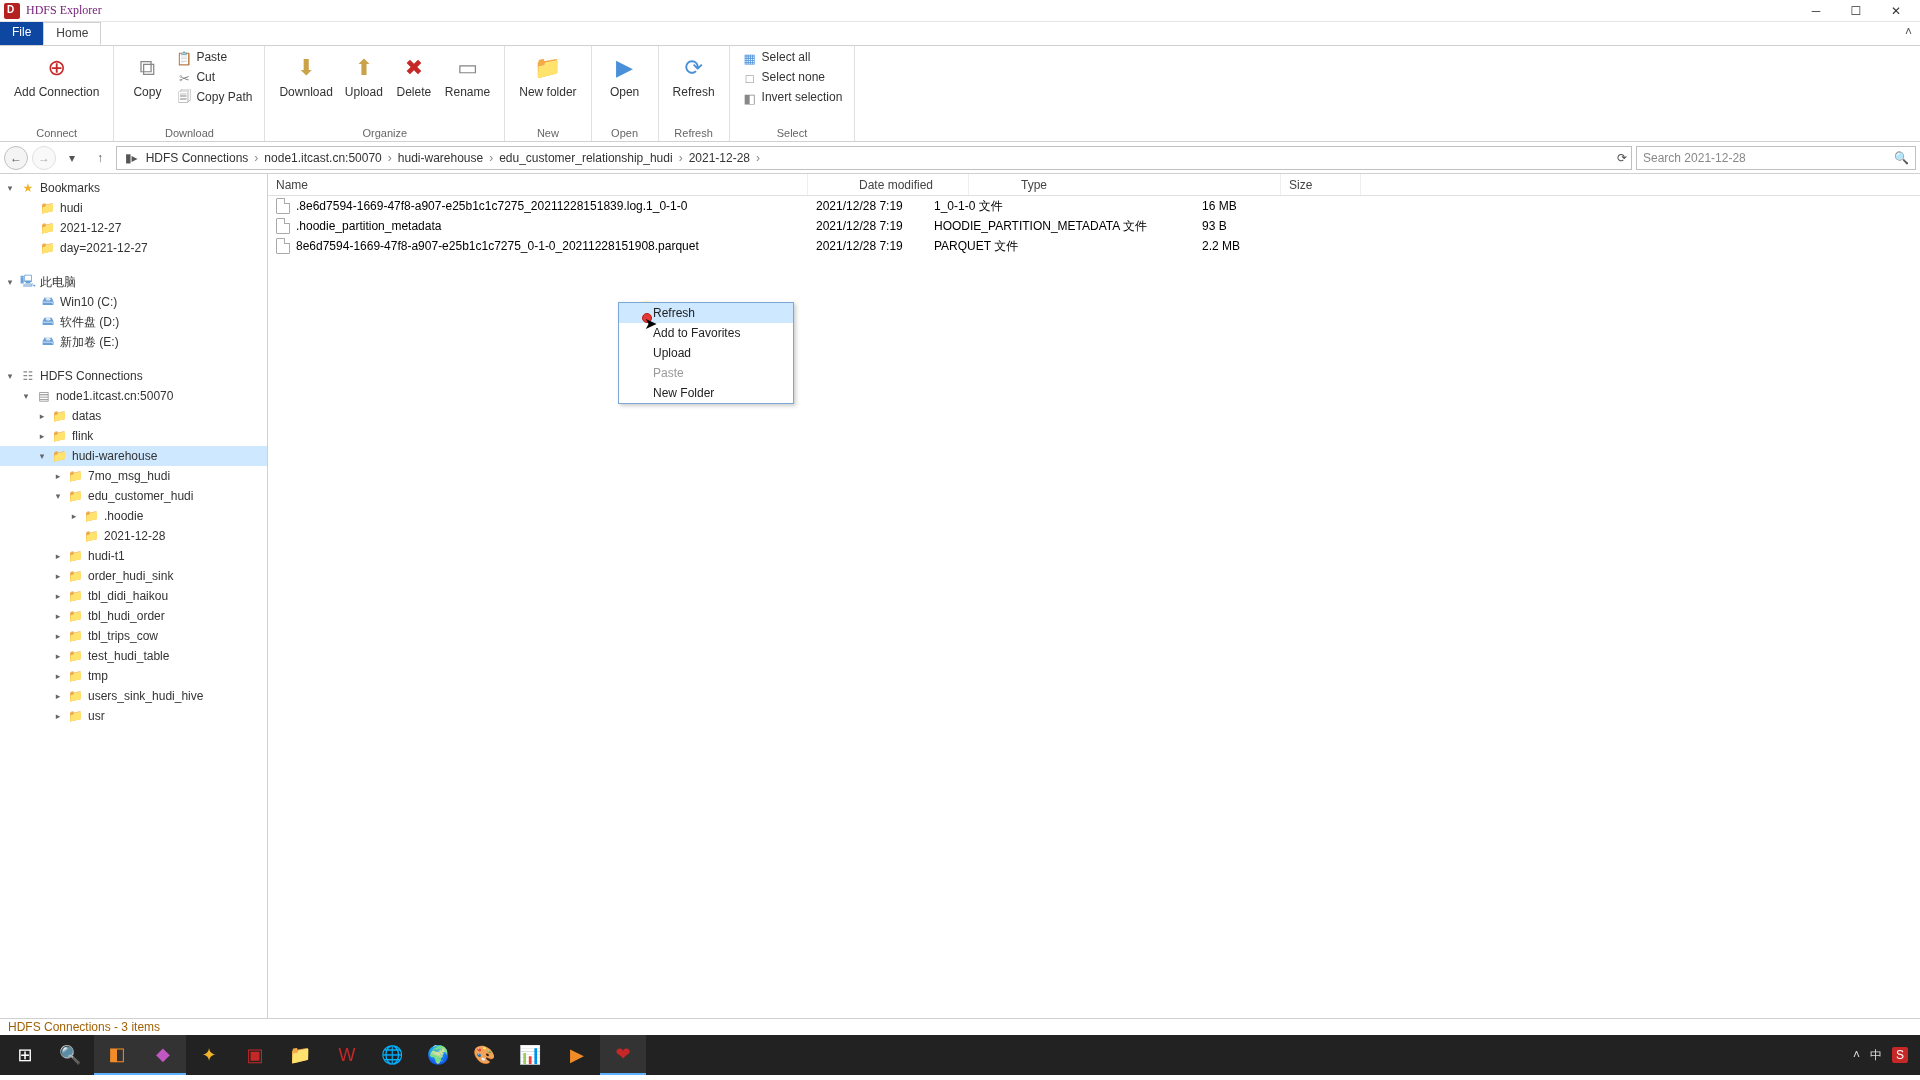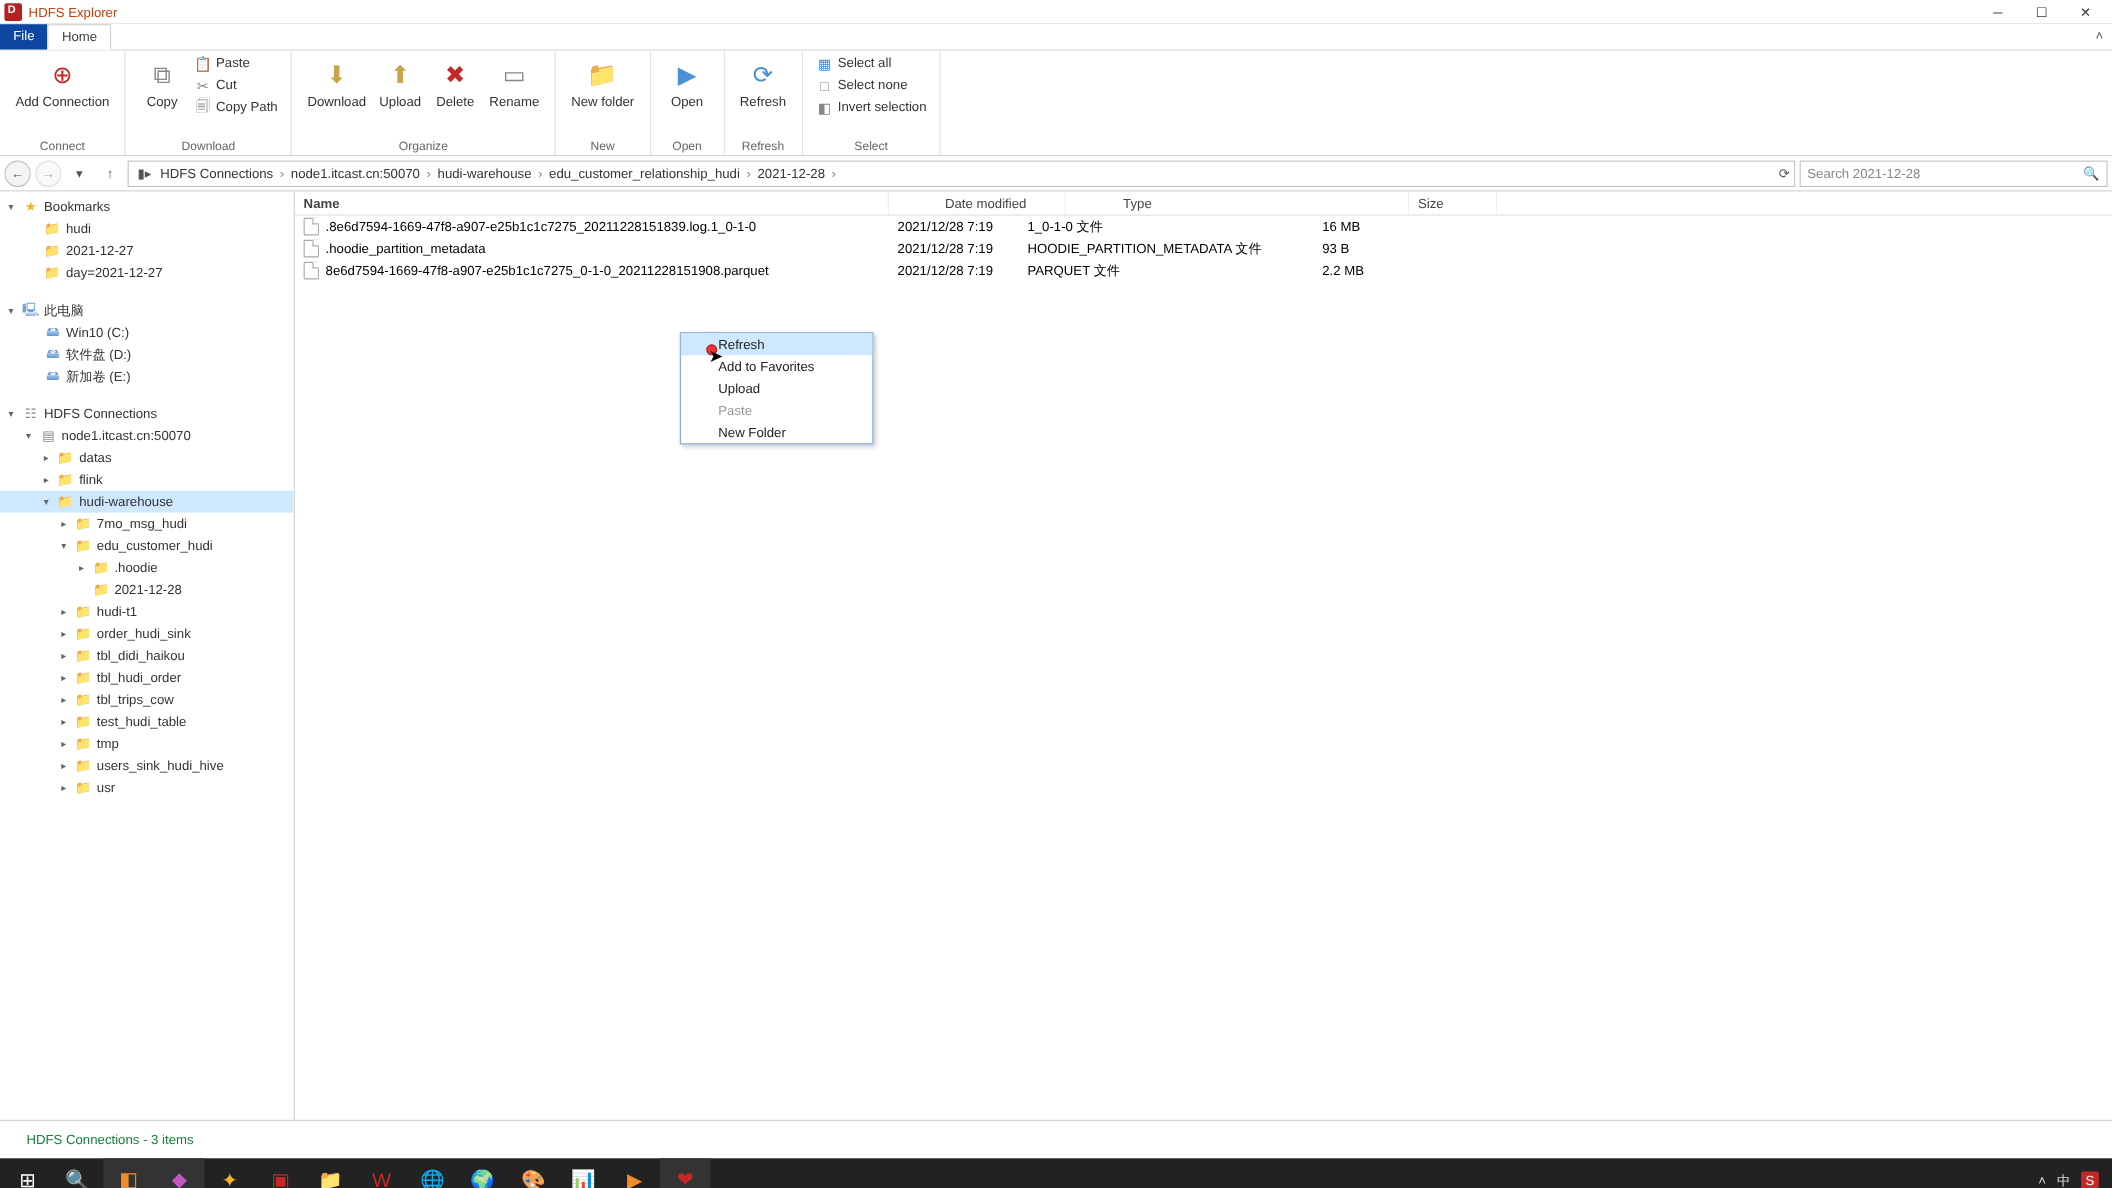--- a/index.html
+++ b/index.html
@@ -1,21 +1,21 @@
 <!DOCTYPE html>
 <html><head>
 <meta charset="utf-8">
 <style>
 * { box-sizing: border-box; margin: 0; padding: 0; font-family: "Segoe UI", Tahoma, sans-serif; font-size: 12px; }
 html, body { width: 1920px; height: 1080px; overflow: hidden; background: #fff; }
 
 .titlebar { height: 22px; background: #fff; display: flex; align-items: center; padding: 0 4px; border-bottom: 1px solid #e5e5e5; }
 .titlebar .app-icon { width: 16px; height: 16px; background: #b52020; border-radius: 2px; margin-right: 6px; position: relative; }
 .titlebar .app-icon::after { content: "D"; color: #fff; font-weight: bold; font-size: 10px; position: absolute; left: 3px; top: 1px; }
-.titlebar .title { flex: 1; color: #c2410c; }
+.titlebar .title { flex: 1; color: #701a75; font-family: Liberation Serif, serif; }
 .titlebar .winbtn { width: 40px; height: 20px; display: flex; align-items: center; justify-content: center; color: #333; }
 
 .menubar { height: 24px; background: #fff; display: flex; border-bottom: 1px solid #d0d0d0; }
 .menubar .tab { padding: 3px 12px; color: #404040; }
 .menubar .tab.file { background: #0d47a1; color: #fff; }
 .menubar .tab.home { border: 1px solid #d0d0d0; border-bottom: 1px solid #fff; background: #fff; }
 .menubar .chev { margin-left: auto; padding: 3px 8px; color: #555; }
 
 .ribbon { height: 96px; background: #fff; border-bottom: 1px solid #d0d0d0; display: flex; }
 .ribbon-group { display: flex; flex-direction: column; border-right: 1px solid #e0e0e0; padding: 2px 8px 0 8px; }
@@ -46,42 +46,42 @@
 .tree-item .ico { width:16px; height:16px; margin:0 4px; display:inline-flex; align-items:center; justify-content:center; }
 .tree-item.selected { background:#cde8ff; }
 .folder-icon { color:#f0b429; }
 .star-icon { color:#f0b429; }
 .disk-icon { color:#6aa0d8; }
 .conn-icon { color:#888; }
 
 .listpane { flex:1; position:relative; }
 .listheader { display:flex; border-bottom:1px solid #e0e0e0; height:22px; align-items:center; color:#444; position:relative; }
 .listheader .col { padding:0 8px; border-right:1px solid #eee; height:100%; display:flex; align-items:center; }
-.col-name { width:540px;font-weight:bold; }
+.col-name { width:540px; }
 .col-date { width:118px;margin-left:43px; }
 .col-type { width:268px;margin-left:44px; }
 .col-size { width:80px; }
 .row { display:flex; height:20px; align-items:center; }
 .row .cell { padding:0 8px; }
 .row .cell.name { width:540px; display:flex; align-items:center; gap:6px; }
 .row .cell.date { width:118px; }
 .row .cell.type { width:268px; }
 .row .cell.size { width:80px; }
 .file-icon { width:14px; height:16px; border:1px solid #aaa; border-radius:1px; background:#fff; position:relative; }
 .file-icon::after { content:""; position:absolute; right:-1px; top:-1px; width:5px; height:5px; background:#fff; border-left:1px solid #aaa; border-bottom:1px solid #aaa; }
 
 .contextmenu { position:absolute; border:1px solid #7aa7d8; background:#fff; box-shadow:2px 2px 4px rgba(0,0,0,0.2); width:176px; }
 .contextmenu .mi { padding:3px 12px 3px 34px; color:#222; }
 .contextmenu .mi.hl { background:#cde8ff; }
 .contextmenu .mi.disabled { color:#999; }
 .cursor-highlight { position:absolute; width:30px; height:30px; border-radius:50%; background:radial-gradient(circle,#ffeb3b 0%,#ffeb3b 50%, rgba(255,235,59,0) 70%); pointer-events:none; }
 .cursor { position:absolute; pointer-events:none; font-size:16px; }
 .red-dot { position:absolute; width:10px; height:10px; background:#e53935; border-radius:50%; border:1px solid #b71c1c; }
 
-.statusbar { height:35px; background:#fff; border-top:1px solid #d0d0d0; display:flex; align-items:center; padding:0 24px; color:#15803d; }
+.statusbar { height:17px; background:#fff; border-top:1px solid #d0d0d0; display:flex; align-items:center; padding:0 8px; color:#a16207; }
 
 .taskbar { height:40px; background:#222; display:flex; align-items:center; padding:0 2px; }
 .taskbar .tb { width:46px; height:40px; display:flex; align-items:center; justify-content:center; color:#fff; font-size:18px; }
 .taskbar .tb.active { border-bottom:2px solid #5fb0ff; background:#333; }
 .taskbar .tray { margin-left:auto; display:flex; align-items:center; gap:10px; padding:0 10px; color:#ddd; font-size:12px; }
 </style>
 </head>
 <body>
 
 <div class="titlebar">

